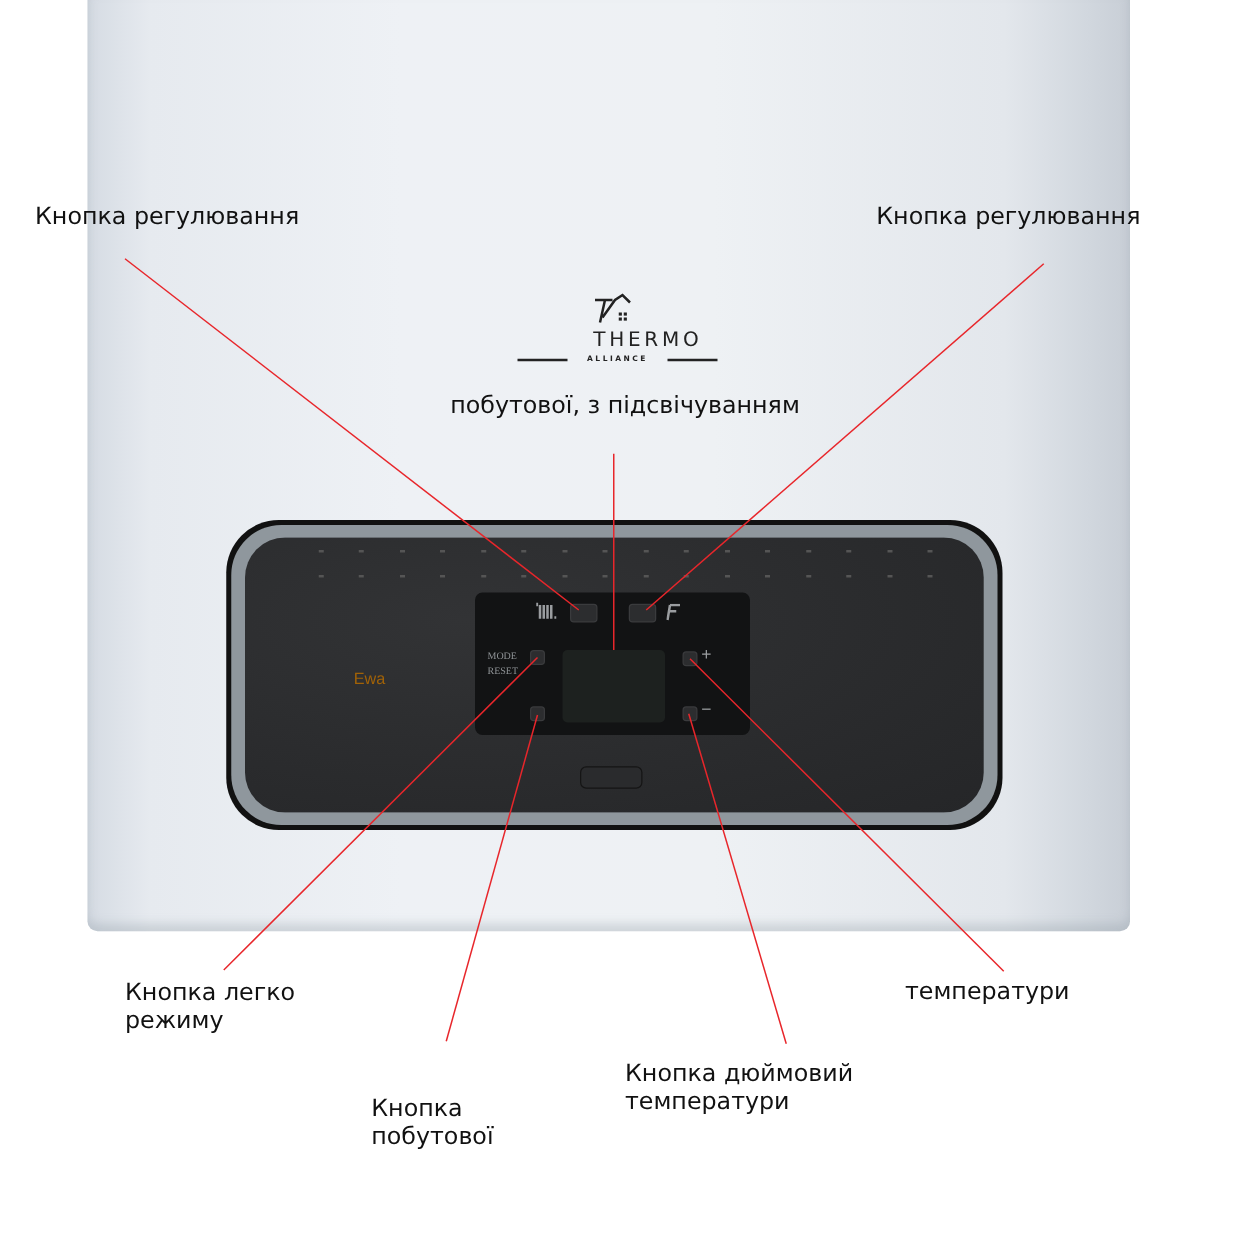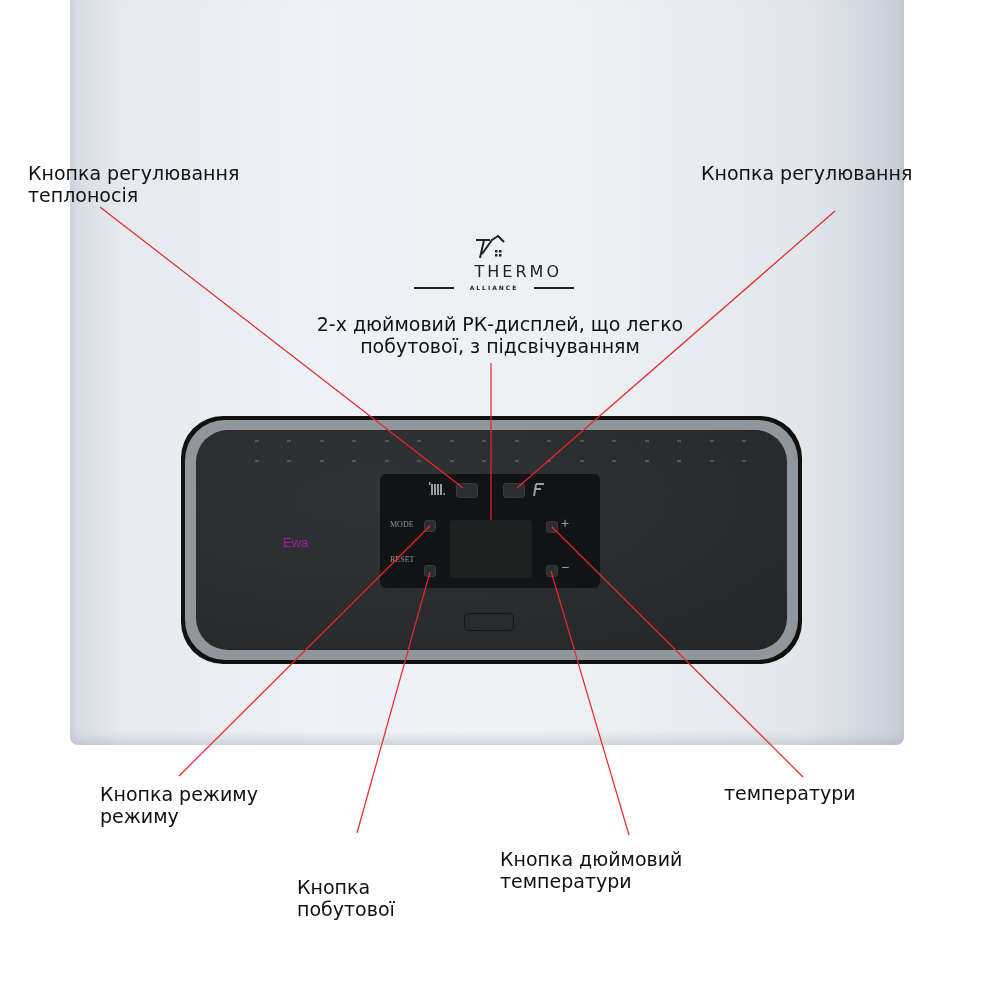--- a/index.html
+++ b/index.html
@@ -15,21 +15,21 @@
   .logo-line { position:absolute; top:55px; height:2px; background:#222; width:40px; }
   .panel-outer { position:absolute; left:181px; top:416px; width:621px; height:248px; border-radius:42px; background:#111; }
   .panel-rim { position:absolute; left:185px; top:420px; width:613px; height:240px; border-radius:40px; background:#8f979d; }
   .panel { position:absolute; left:196px; top:430px; width:591px; height:220px; border-radius:32px; background:#2b2c2e;
     background-image: radial-gradient(ellipse at 30% 30%, #323335 0%, #2a2b2d 60%, #252628 100%); }
   .dot { position:absolute; width:4px; height:2px; background:#555; }
   .ctrl { position:absolute; left:380px; top:474px; width:220px; height:114px; border-radius:6px; background:#121314; }
   .lcd { position:absolute; left:450px; top:520px; width:82px; height:58px; border-radius:4px; background:#1d211f; }
   .btn { position:absolute; background:#2c2d2f; border-radius:3px; border:1px solid #3a3b3d; }
   .lbl-small { position:absolute; font-size:8px; color:#8d9194; font-family:Liberation Serif, serif; }
-  .ewa { position:absolute; left:283px; top:535px; font-size:13px; color:#a21caf; font-family:"Liberation Sans", sans-serif; }
+  .ewa { position:absolute; left:283px; top:535px; font-size:13px; color:#a16207; font-family:"Liberation Sans", sans-serif; }
   .pill { position:absolute; left:464px; top:613px; width:48px; height:16px; border:1px solid #151515; border-radius:5px; background:#2a2b2d; }
   .callout { position:absolute; font-size:19px; line-height:22px; color:#111; font-family:"DejaVu Sans", sans-serif; white-space:nowrap; }
   svg.lines { position:absolute; left:0; top:0; width:1000px; height:1000px; pointer-events:none; }
 </style>
 </head>
 <body>
 
 <div class="boiler"></div>
 
 <div class="logo">
@@ -99,21 +99,21 @@
 </svg>
 <div class="btn" style="left:456px;top:483px;width:20px;height:13px"></div>
 
 <div class="btn" style="left:503px;top:483px;width:20px;height:13px"></div>
 <svg style="position:absolute;left:533px;top:483px" width="12" height="14" viewBox="0 0 12 14">
   <path d="M3 1 H11 M3 1 L1 13 M2.5 6 H8" stroke="#9a9da0" stroke-width="2" fill="none"></path>
 </svg>
 
 <div class="lbl-small" style="left:390px;top:520px">MODE</div>
 <div class="btn" style="left:424px;top:520px;width:10px;height:10px"></div>
-<div class="lbl-small" style="left:390px;top:555px">RESET</div>
+<div class="lbl-small" style="left:390px;top:532px">RESET</div>
 <div class="btn" style="left:424px;top:565px;width:10px;height:10px"></div>
 
 <div class="lcd"></div>
 
 <div class="btn" style="left:546px;top:521px;width:10px;height:10px"></div>
 <div style="position:absolute;left:561px;top:515px;font-size:14px;color:#9a9da0;font-family:'Liberation Sans',sans-serif">+</div>
 <div class="btn" style="left:546px;top:565px;width:10px;height:10px"></div>
 <div style="position:absolute;left:561px;top:559px;font-size:14px;color:#9a9da0;font-family:'Liberation Sans',sans-serif">−</div>
 
 <div class="pill"></div>
@@ -125,31 +125,29 @@
     <line x1="491" y1="363" x2="491" y2="520"></line>
     <line x1="179" y1="776" x2="430" y2="526"></line>
     <line x1="357" y1="833" x2="430" y2="572"></line>
     <line x1="629" y1="835" x2="551" y2="571"></line>
     <line x1="803" y1="777" x2="552" y2="527"></line>
   </g>
 </svg>
 
 <div class="callout" style="left:28px;top:162px">
   <div>Кнопка регулювання</div>
-  <div>теплоносія</div>
 </div>
 <div class="callout" style="left:701px;top:162px">
   <div>Кнопка регулювання</div>
 </div>
 <div class="callout" style="left:280px;top:313px;width:440px;text-align:center">
-  <div>2-х дюймовий РК-дисплей, що легко</div>
   <div>побутової, з підсвічуванням</div>
 </div>
 <div class="callout" style="left:100px;top:783px">
-  <div>Кнопка режиму</div>
+  <div>Кнопка легко</div>
   <div>режиму</div>
 </div>
 <div class="callout" style="left:297px;top:876px">
   <div>Кнопка</div>
   <div>побутової</div>
 </div>
 <div class="callout" style="left:500px;top:848px">
   <div>Кнопка дюймовий</div>
   <div>температури</div>
 </div>

